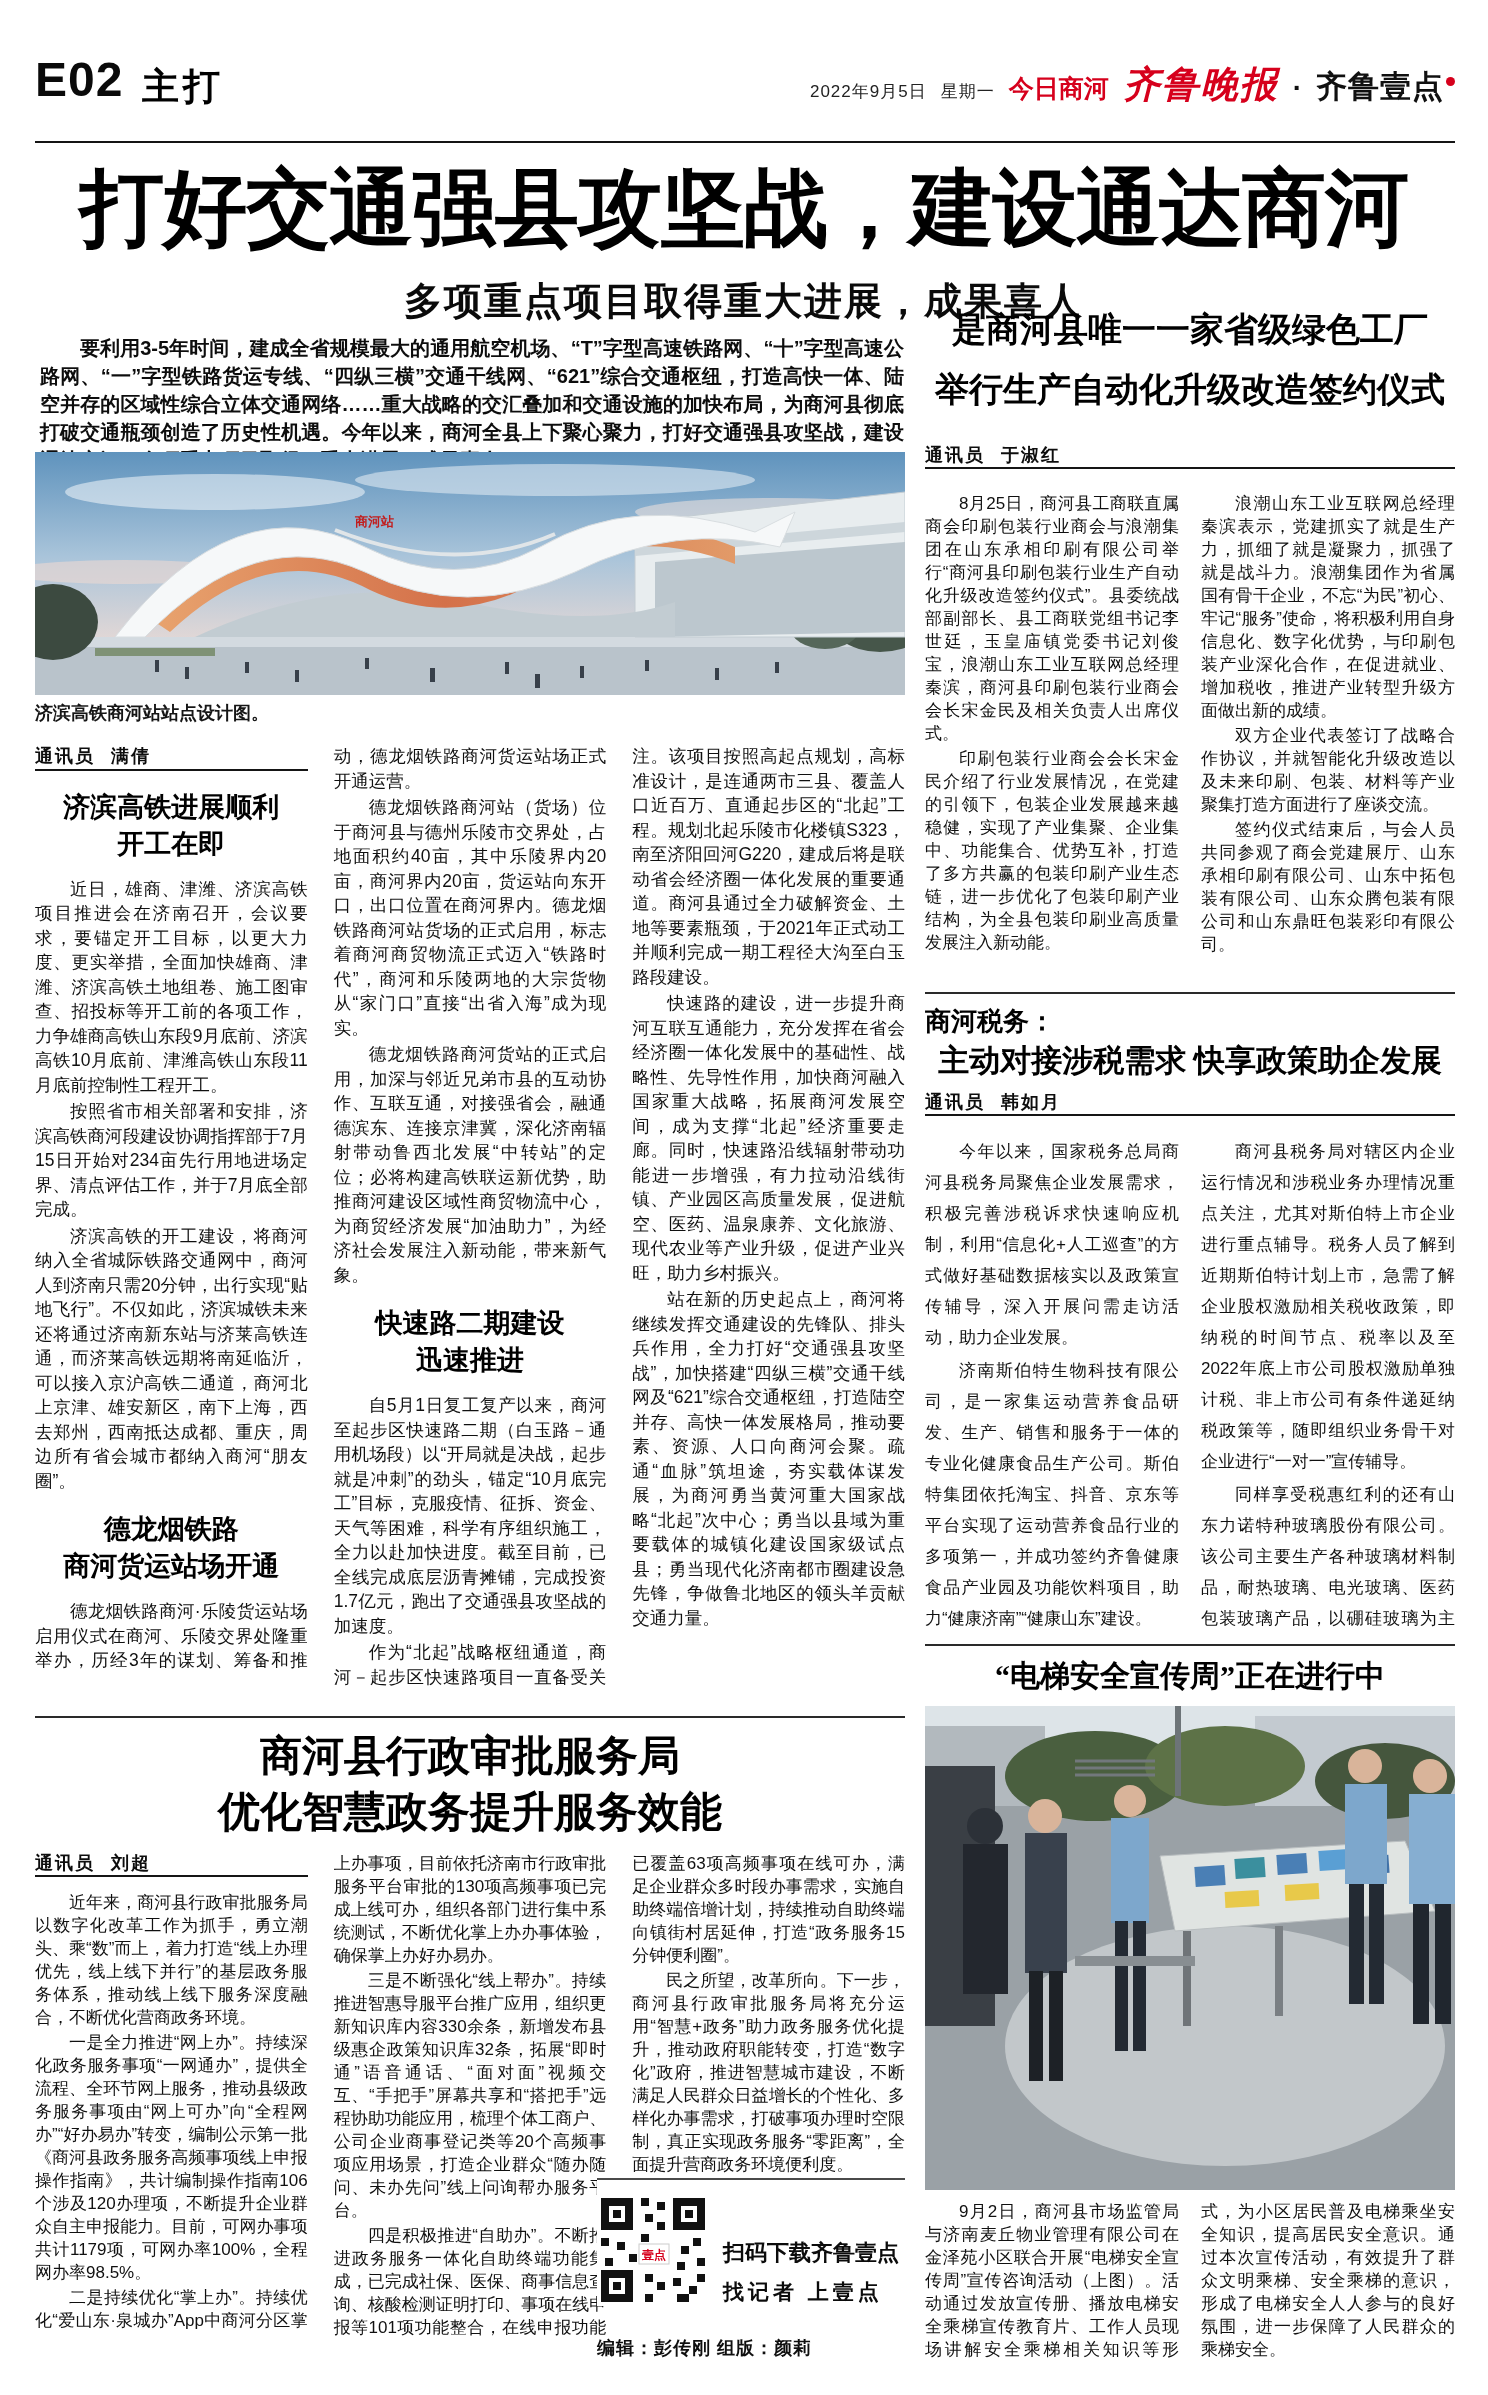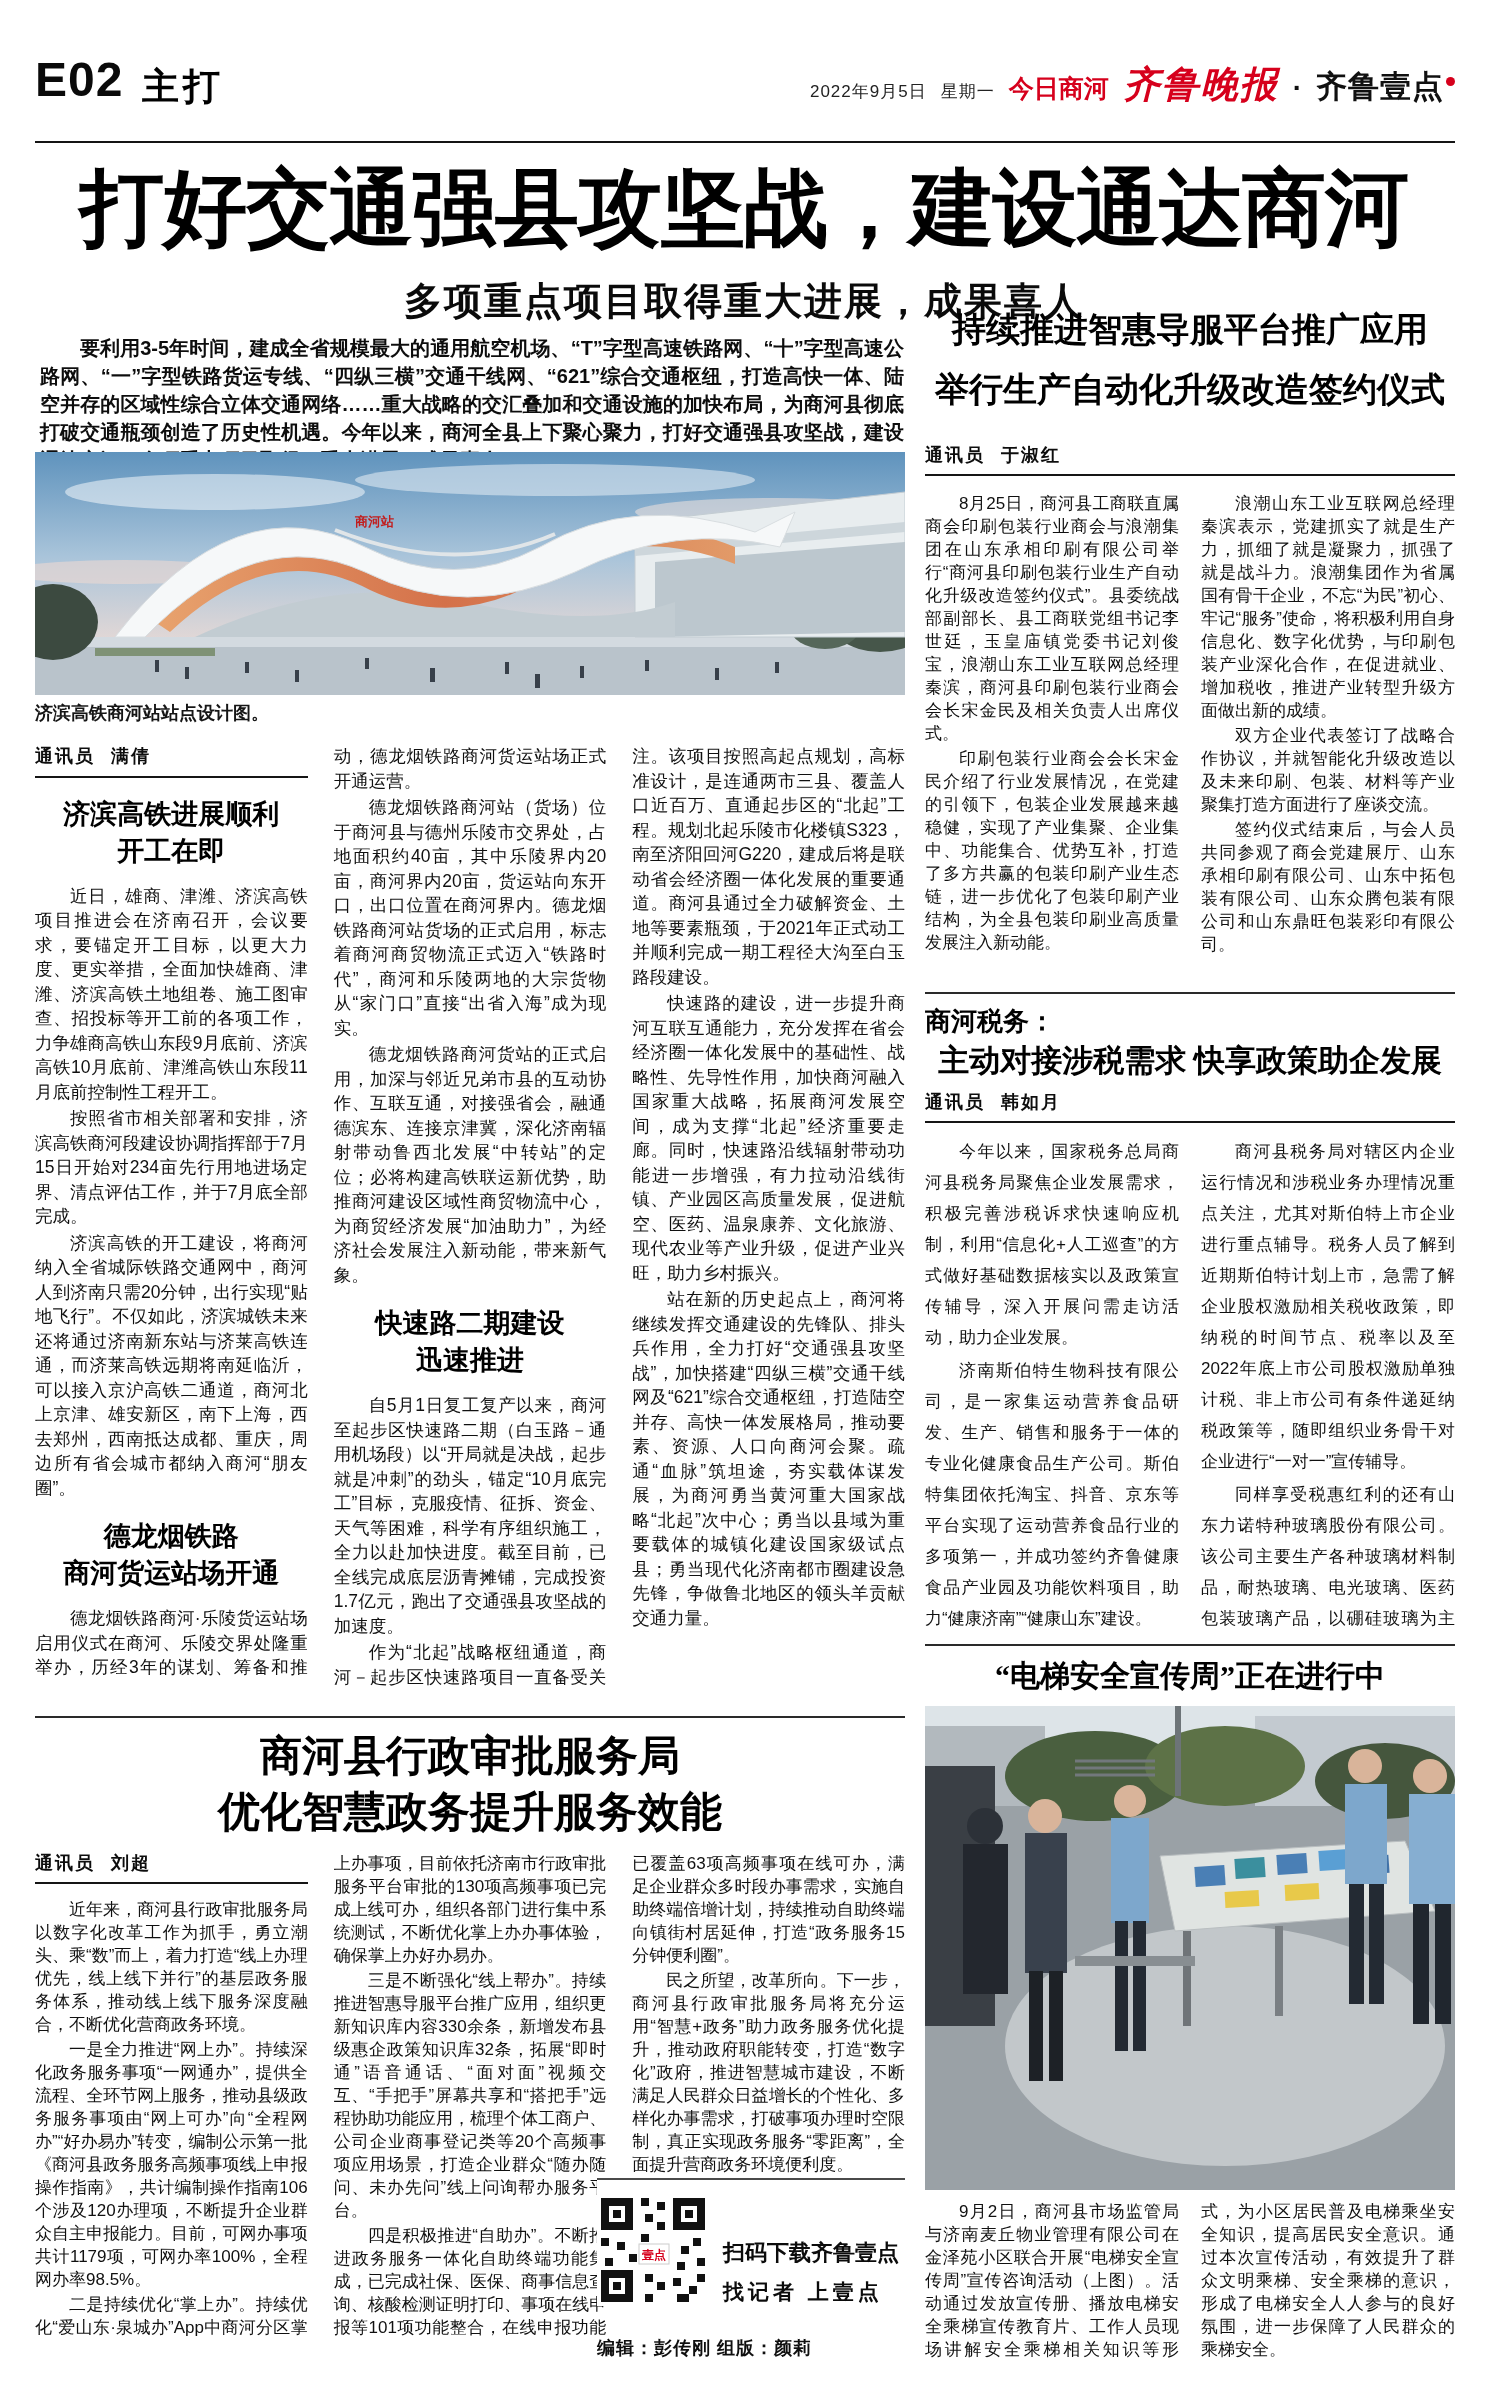--- a/index.html
+++ b/index.html
@@ -28,21 +28,21 @@
             text-align:justify;color:#0d0d0d;}
   #lead-par p{margin:0;text-indent:2em;}
 
   
   #station-photo{left:35px;top:452px;width:870px;height:243px;overflow:hidden;}
   #station-caption{left:35px;top:701px;width:870px;font-size:18px;font-weight:700;color:#151515;}
   #event-photo{left:925px;top:1706px;width:530px;height:484px;overflow:hidden;}
 
   
   .byline{font-size:18px;font-weight:800;color:#0d0d0d;border-bottom:2px solid #151515;
-          padding-bottom:7px;margin:0 0 14px 0;letter-spacing:2px;break-inside:avoid;}
+          margin:0 0 14px 0;letter-spacing:2px;break-inside:avoid;}
   .byline .nm{margin-left:16px;}
   .colbody{text-align:justify;color:#101010;}
   .colbody p{margin:0 0 2px 0;text-indent:2em;}
   .col-title{font-family:"Liberation Serif","DejaVu Serif",serif;font-weight:900;text-align:center;
              font-size:27px;line-height:37px;margin:18px 0 14px 0;break-inside:avoid;color:#000;}
   .hdiv{background:#2a2a2a;height:2px;}
 
   
   #rail-body{left:35px;top:744px;width:870px;height:962px;column-count:3;column-gap:26px;column-fill:auto;
              font-size:17.5px;line-height:24.5px;overflow:hidden;}
@@ -178,21 +178,21 @@
     <p>德龙烟铁路商河站（货场）位于商河县与德州乐陵市交界处，占地面积约40亩，其中乐陵界内20亩，商河界内20亩，货运站向东开口，出口位置在商河界内。德龙烟铁路商河站货场的正式启用，标志着商河商贸物流正式迈入“铁路时代”，商河和乐陵两地的大宗货物从“家门口”直接“出省入海”成为现实。</p>
     <p>德龙烟铁路商河货站的正式启用，加深与邻近兄弟市县的互动协作、互联互通，对接强省会，融通德滨东、连接京津冀，深化济南辐射带动鲁西北发展“中转站”的定位；必将构建高铁联运新优势，助推商河建设区域性商贸物流中心，为商贸经济发展“加油助力”，为经济社会发展注入新动能，带来新气象。</p>
     <div class="col-title"><span>快速路二期建设</span><br><span>迅速推进</span></div>
     <p>自5月1日复工复产以来，商河至起步区快速路二期（白玉路－通用机场段）以“开局就是决战，起步就是冲刺”的劲头，锚定“10月底完工”目标，克服疫情、征拆、资金、天气等困难，科学有序组织施工，全力以赴加快进度。截至目前，已全线完成底层沥青摊铺，完成投资1.7亿元，跑出了交通强县攻坚战的加速度。</p>
     <p>作为“北起”战略枢纽通道，商河－起步区快速路项目一直备受关注。该项目按照高起点规划，高标准设计，是连通两市三县、覆盖人口近百万、直通起步区的“北起”工程。规划北起乐陵市化楼镇S323，南至济阳回河G220，建成后将是联动省会经济圈一体化发展的重要通道。商河县通过全力破解资金、土地等要素瓶颈，于2021年正式动工并顺利完成一期工程径大沟至白玉路段建设。</p>
     <p>快速路的建设，进一步提升商河互联互通能力，充分发挥在省会经济圈一体化发展中的基础性、战略性、先导性作用，加快商河融入国家重大战略，拓展商河发展空间，成为支撑“北起”经济重要走廊。同时，快速路沿线辐射带动功能进一步增强，有力拉动沿线街镇、产业园区高质量发展，促进航空、医药、温泉康养、文化旅游、现代农业等产业升级，促进产业兴旺，助力乡村振兴。</p>
     <p>站在新的历史起点上，商河将继续发挥交通建设的先锋队、排头兵作用，全力打好“交通强县攻坚战”，加快搭建“四纵三横”交通干线网及“621”综合交通枢纽，打造陆空并存、高快一体发展格局，推动要素、资源、人口向商河会聚。疏通“血脉”筑坦途，夯实载体谋发展，为商河勇当黄河重大国家战略“北起”次中心；勇当以县域为重要载体的城镇化建设国家级试点县；勇当现代化济南都市圈建设急先锋，争做鲁北地区的领头羊贡献交通力量。</p>
   </div>
 
   <div class="abs" id="print-headline">
-    <span>持续推进智惠导服平台推广应用</span><br><span>举行生产自动化升级改造签约仪式</span>
+    <span>是商河县唯一一家省级绿色工厂</span><br><span>举行生产自动化升级改造签约仪式</span>
   </div>
   <div class="abs byline" id="print-byline"><span>通讯员</span><span class="nm">于淑红</span></div>
   <div class="abs colbody" id="print-body">
     <p>8月25日，商河县工商联直属商会印刷包装行业商会与浪潮集团在山东承相印刷有限公司举行“商河县印刷包装行业生产自动化升级改造签约仪式”。县委统战部副部长、县工商联党组书记李世廷，玉皇庙镇党委书记刘俊宝，浪潮山东工业互联网总经理秦滨，商河县印刷包装行业商会会长宋金民及相关负责人出席仪式。</p>
     <p>印刷包装行业商会会长宋金民介绍了行业发展情况，在党建的引领下，包装企业发展越来越稳健，实现了产业集聚、企业集中、功能集合、优势互补，打造了多方共赢的包装印刷产业生态链，进一步优化了包装印刷产业结构，为全县包装印刷业高质量发展注入新动能。</p>
     <p>浪潮山东工业互联网总经理秦滨表示，党建抓实了就是生产力，抓细了就是凝聚力，抓强了就是战斗力。浪潮集团作为省属国有骨干企业，不忘“为民”初心、牢记“服务”使命，将积极利用自身信息化、数字化优势，与印刷包装产业深化合作，在促进就业、增加税收，推进产业转型升级方面做出新的成绩。</p>
     <p>双方企业代表签订了战略合作协议，并就智能化升级改造以及未来印刷、包装、材料等产业聚集打造方面进行了座谈交流。</p>
     <p>签约仪式结束后，与会人员共同参观了商会党建展厅、山东承相印刷有限公司、山东中拓包装有限公司、山东众腾包装有限公司和山东鼎旺包装彩印有限公司。</p>
 
   </div>

